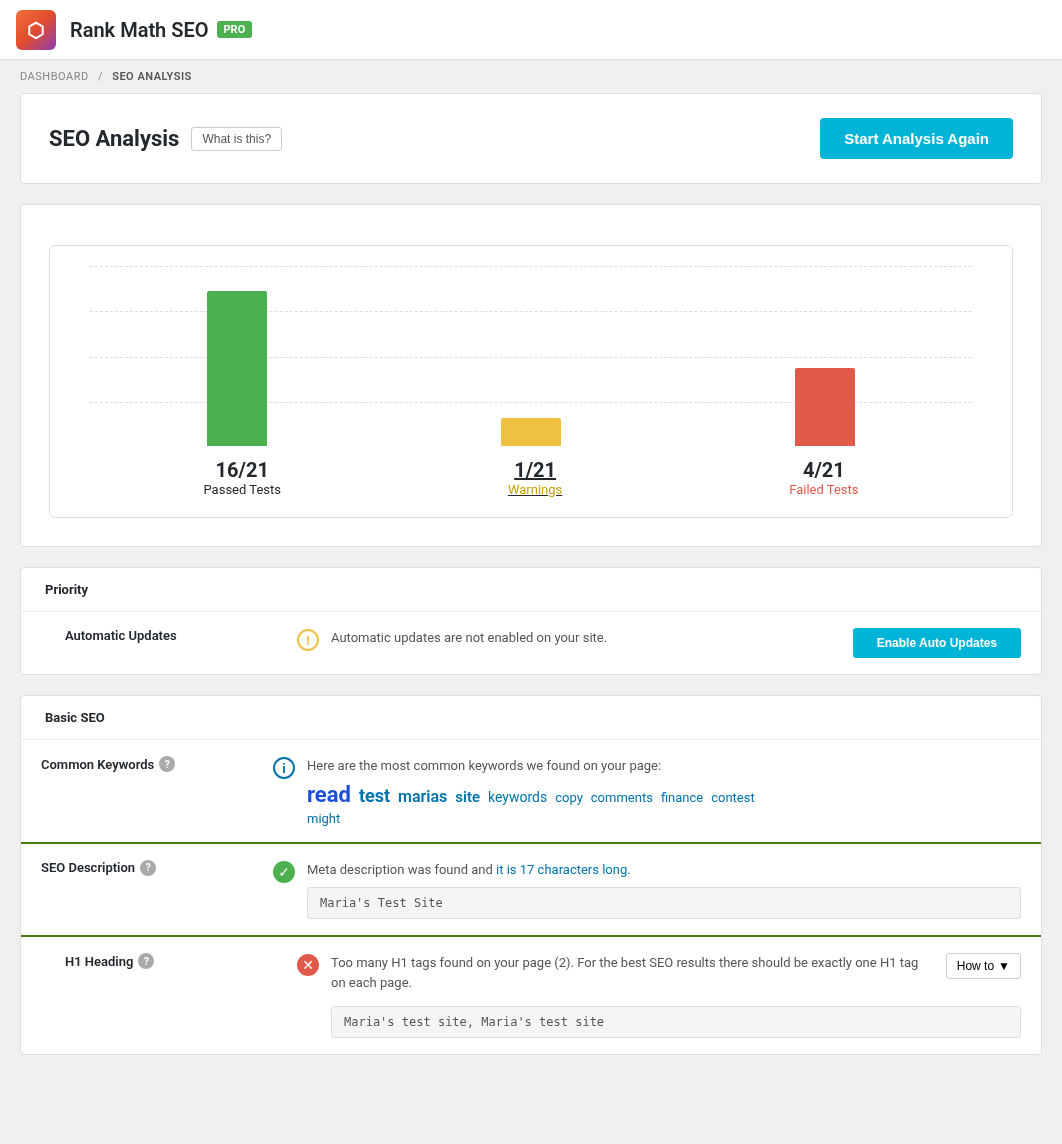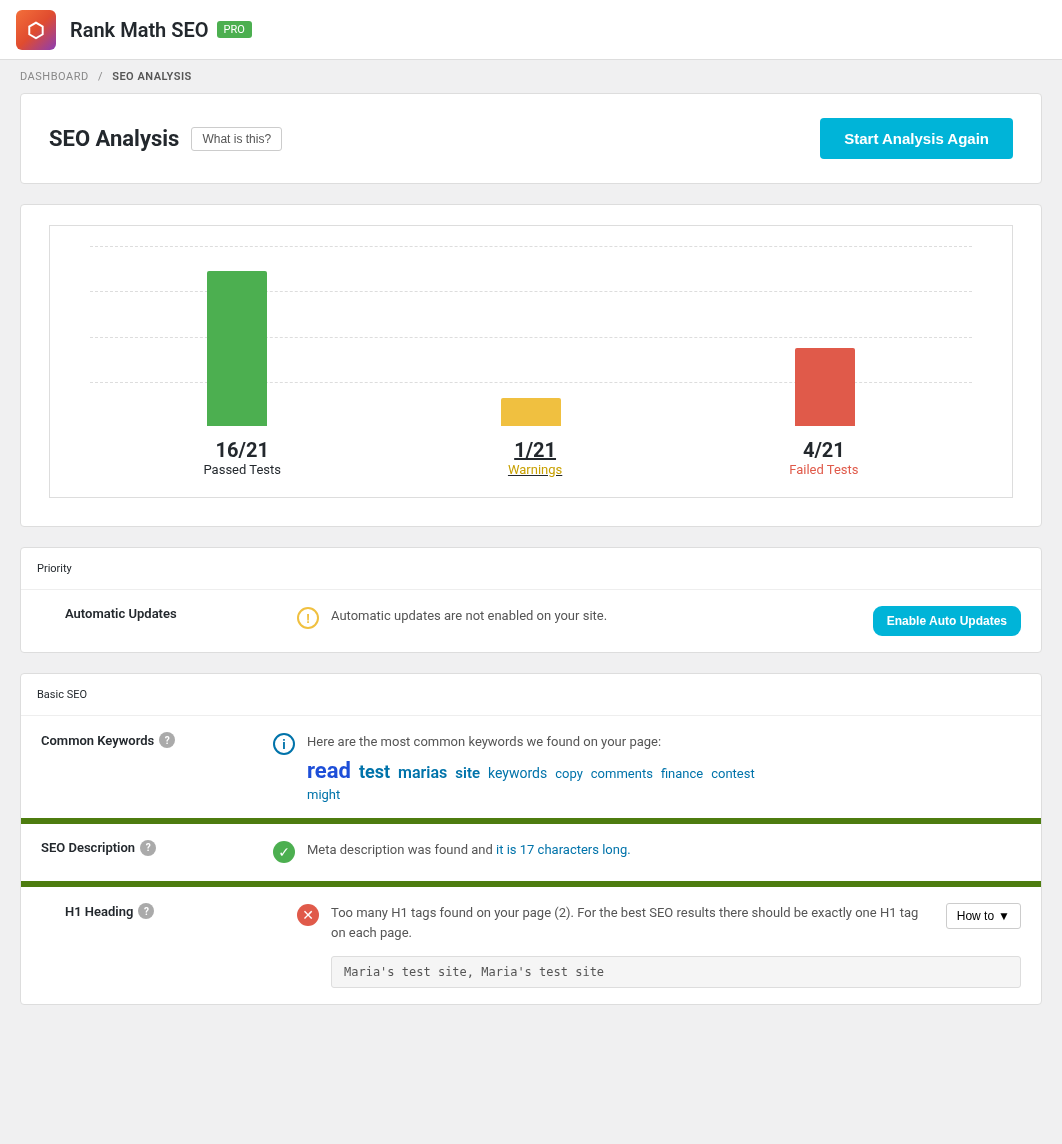--- a/index.html
+++ b/index.html
@@ -3,21 +3,21 @@
   <meta charset="utf-8">
   <style>
     * { box-sizing: border-box; margin: 0; padding: 0; }
     body { font-family: -apple-system, BlinkMacSystemFont, "Segoe UI", Roboto, sans-serif; background: #f0f0f1; color: #23282d; font-size: 13px; }
 
     
     .top-header { background: #fff; border-bottom: 1px solid #ddd; display: flex; align-items: center; padding: 0 16px; height: 60px; }
     .logo-box { width: 40px; height: 40px; background: linear-gradient(135deg, #f36f3a 0%, #e04c2f 50%, #8b3db5 100%); border-radius: 6px; display: flex; align-items: center; justify-content: center; margin-right: 14px; flex-shrink: 0; }
     .logo-icon { color: white; font-size: 20px; font-weight: bold; }
     .app-title { font-size: 20px; font-weight: 600; color: #23282d; margin-right: 8px; }
-    .pro-badge { background: #4caf50; color: white; font-size: 11px; font-weight: 400; padding: 2px 7px; border-radius: 3px; }
+    .pro-badge { background: #4caf50; color: white; font-size: 11px; font-weight: 700; padding: 2px 7px; border-radius: 3px; }
 
     
     .breadcrumb-bar { padding: 10px 20px; font-size: 11px; color: #888; letter-spacing: 0.5px; text-transform: uppercase; }
     .breadcrumb-separator { margin: 0 6px; }
     .breadcrumb-current { color: #555; font-weight: 600; }
 
     
     .main-content { padding: 0 20px 20px; }
 
     
@@ -37,42 +37,42 @@
     .circle-container { position: relative; width: 160px; height: 160px; margin-bottom: 12px; }
     .circle-svg { width: 160px; height: 160px; transform: rotate(-90deg); }
     .circle-bg { fill: none; stroke: #e0e0e0; stroke-width: 12; }
     .circle-progress { fill: none; stroke: #4caf50; stroke-width: 12; stroke-linecap: round; stroke-dasharray: 439.82; stroke-dashoffset: 74.77; }
     .circle-number { position: absolute; top: 50%; left: 50%; transform: translate(-50%, -50%); font-size: 48px; font-weight: 800; color: #23282d; }
     .score-label-big { font-size: 20px; font-weight: 700; color: #23282d; }
     .score-label-small { font-size: 13px; color: #888; margin-top: 2px; }
 
     
     .section-card { background: #fff; border: 1px solid #ddd; border-radius: 4px; margin-bottom: 20px; }
-    .section-title { padding: 14px 16px; font-size: 11px; font-weight: 400; border-bottom: 1px solid #eee; }
-    .section-row { display: flex; align-items: flex-start; padding: 16px 20px; border-bottom: 6px solid #4d7c0f; }
+    .section-title { padding: 14px 24px; font-size: 13px; font-weight: 700; border-bottom: 1px solid #eee; }
+    .section-row { display: flex; align-items: flex-start; padding: 16px 20px; border-bottom: 2px solid #4d7c0f; }
     .section-row:last-child { border-bottom: none; margin-left: 24px; }
     .row-label { width: 220px; flex-shrink: 0; font-weight: 600; font-size: 13px; display: flex; align-items: center; gap: 5px; }
     .row-icon { width: 22px; height: 22px; flex-shrink: 0; margin: 0 12px; margin-top: 1px; }
     .row-content { flex: 1; }
     .row-message { font-size: 13px; color: #555; margin-bottom: 6px; line-height: 1.5; }
 
     
     .icon-warning { display: inline-flex; align-items: center; justify-content: center; width: 22px; height: 22px; border-radius: 50%; border: 2px solid #f0c040; color: #f0c040; font-size: 13px; font-weight: 700; }
     .icon-info { display: inline-flex; align-items: center; justify-content: center; width: 22px; height: 22px; border-radius: 50%; border: 2px solid #0073aa; color: #0073aa; font-size: 13px; font-weight: 700; }
     .icon-success { display: inline-flex; align-items: center; justify-content: center; width: 22px; height: 22px; border-radius: 50%; background: #4caf50; color: white; font-size: 14px; }
     .icon-error { display: inline-flex; align-items: center; justify-content: center; width: 22px; height: 22px; border-radius: 50%; background: #e05a4a; color: white; font-size: 14px; }
 
     
     .help-icon { display: inline-flex; align-items: center; justify-content: center; width: 16px; height: 16px; border-radius: 50%; background: #aaa; color: white; font-size: 10px; font-weight: 700; cursor: pointer; }
 
     
     .code-box { background: #f5f5f5; border: 1px solid #ddd; border-radius: 3px; padding: 8px 12px; font-family: monospace; font-size: 12px; color: #555; margin-top: 8px; }
 
     
-    .enable-btn { background: #00b4d8; color: white; border: none; padding: 8px 14px; font-size: 12px; font-weight: 600; border-radius: 9px; cursor: pointer; margin-left: auto; flex-shrink: 0; align-self: center; }
+    .enable-btn { background: #00b4d8; color: white; border: none; padding: 8px 24px; font-size: 12px; font-weight: 600; border-radius: 3px; cursor: pointer; margin-left: auto; flex-shrink: 0; align-self: center; }
     .how-to-fix-btn { background: #fff; border: 1px solid #ccc; padding: 5px 10px; font-size: 12px; border-radius: 3px; cursor: pointer; display: flex; align-items: center; gap: 4px; white-space: nowrap; }
 
     
     .title-group { display: flex; align-items: center; }
   </style>
 </head>
 <body>
 
 <div class="top-header">
   <div class="logo-box">
@@ -97,21 +97,21 @@
         <button class="what-is-this-btn">What is this?</button>
       </div>
       <button class="start-analysis-btn">Start Analysis Again</button>
     </div>
   </div>
 
   <div class="card">
     <div class="score-section">
 
 
-      <div style="flex:1; border:1px solid #ddd; border-radius:0; padding:20px 40px; position:relative;">
+      <div style="flex:1; border:1px solid #ddd; border-radius:6px; padding:20px 40px; position:relative;margin-top:20px;">
 
         <div style="position:absolute; top:20px; left:40px; right:40px; bottom:70px;">
           <div style="position:absolute; top:0; left:0; right:0; border-top:1px dashed #ddd;"></div>
           <div style="position:absolute; top:25%; left:0; right:0; border-top:1px dashed #ddd;"></div>
           <div style="position:absolute; top:50%; left:0; right:0; border-top:1px dashed #ddd;"></div>
           <div style="position:absolute; top:75%; left:0; right:0; border-top:1px dashed #ddd;"></div>
         </div>
         <div style="display:flex; align-items:flex-end; justify-content:space-around; height:180px; position:relative; z-index:1;">
           <div style="display:flex; flex-direction:column; align-items:center;">
             <div style="width:60px; height:155px; background:#4caf50; border-radius:2px 2px 0 0;"></div>
@@ -193,20 +193,21 @@
         <span>SEO Description</span>
         <span class="help-icon">?</span>
       </div>
       <div class="row-icon">
         <span class="icon-success">✓</span>
       </div>
       <div class="row-content">
         <div class="row-message">
           Meta description was found and <span style="color:#0073aa;">it is 17 characters long.</span>
         </div>
+        <div class="code-box">Maria's Test Site</div>
       </div>
     </div>
 
     <div class="section-row">
       <div class="row-label">
         <span>H1 Heading</span>
         <span class="help-icon">?</span>
       </div>
       <div class="row-icon">
         <span class="icon-error">✕</span>

